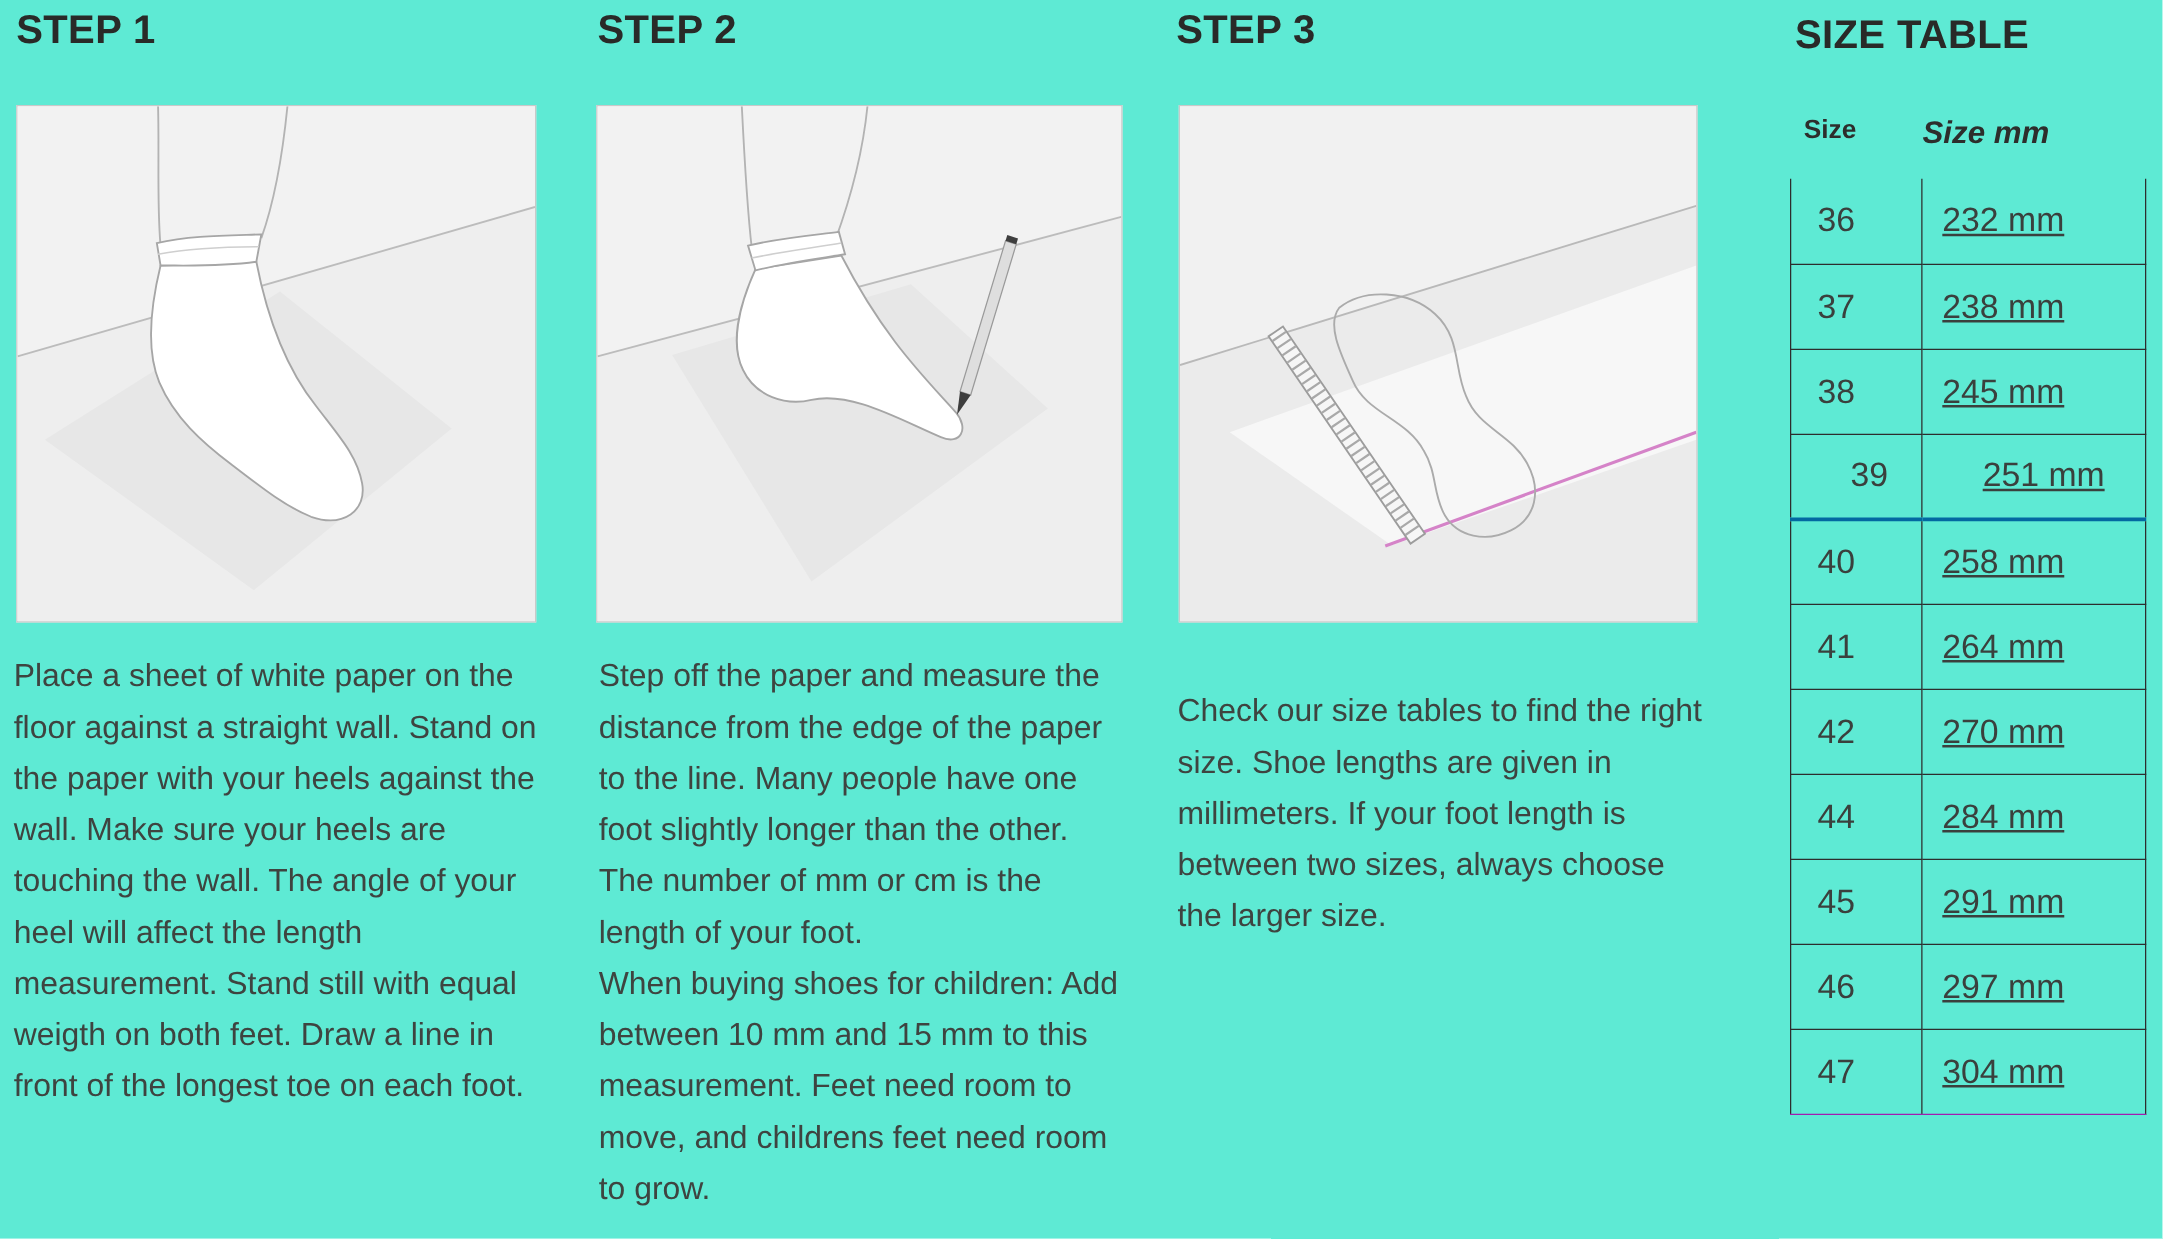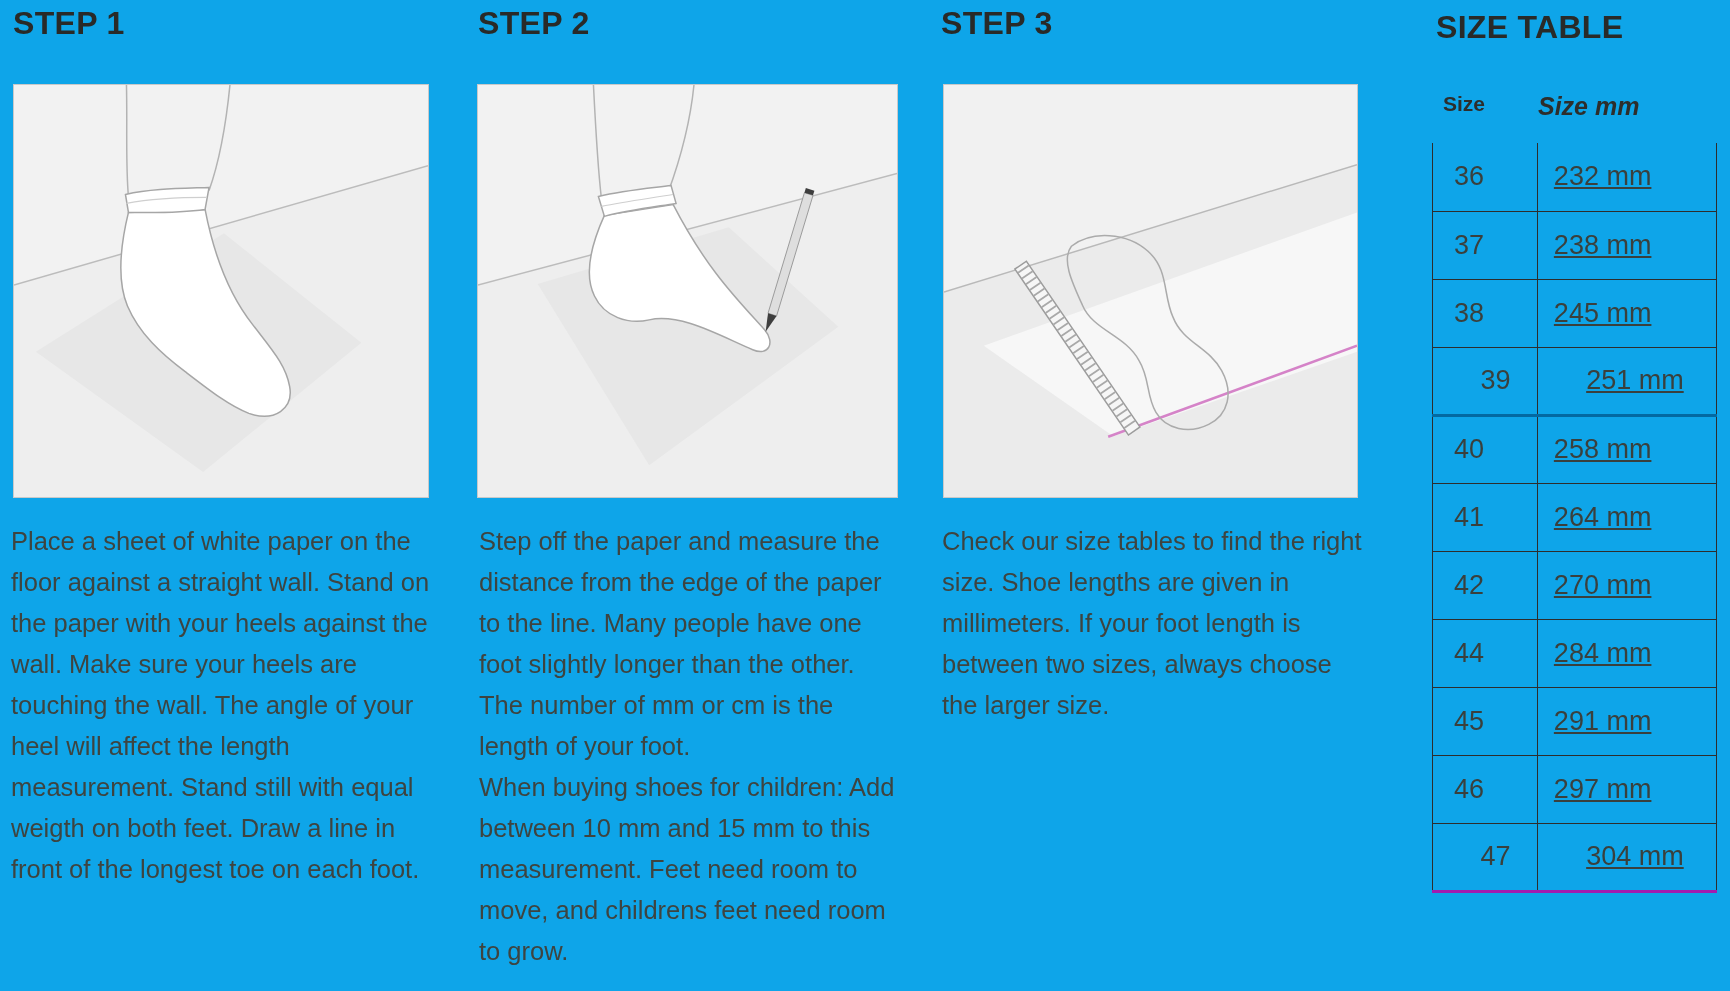--- a/index.html
+++ b/index.html
@@ -1,17 +1,17 @@
 <!DOCTYPE html>
 <html><head>
 <meta charset="utf-8">
 <style>
   html,body{margin:0;padding:0;background:#ffffff;}
   #canvas{
-    position:relative;width:1730px;height:991px;background:#0ea5e9;
+    position:relative;width:1730px;height:991px;background:#5eead4;
     font-family:"Liberation Sans", sans-serif;overflow:hidden;
   }
   .step-title{
     position:absolute;top:5px;margin:0;
     font-size:32px;font-weight:700;color:#292a28;letter-spacing:.3px;
   }
   .illus-box{
     position:absolute;top:84px;height:414px;
     border:1px solid #c9c9c9;background:#f2f2f2;box-sizing:border-box;
   }
@@ -23,41 +23,41 @@
   }
   
   #col1 .step-title{left:13px;}
   #col1 .illus-box{left:13px;width:416px;}
   #col1 .step-text{left:11px;width:424px;}
   #col2 .step-title{left:478px;}
   #col2 .illus-box{left:477px;width:421px;}
   #col2 .step-text{left:479px;width:424px;}
   #col3 .step-title{left:941px;}
   #col3 .illus-box{left:943px;width:415px;}
-  #col3 .step-text{left:942px;width:420px;}
+  #col3 .step-text{left:942px;width:420px;margin-top:28px;}
   
   .table-title{position:absolute;top:5px;left:1432px;margin:4px;
     font-size:32px;font-weight:700;color:#292a28;letter-spacing:.3px;}
   .table-head{position:absolute;top:92px;left:1432px;width:285px;height:30px;}
   .table-head .h1{position:absolute;left:11px;top:0;font-size:21px;font-weight:700;color:#2d2e2c;text-align:center;}
   .table-head .h2{position:absolute;left:106px;top:0;font-size:25px;font-weight:700;color:#2d2e2c;font-style:italic;}
   table.size-table{
     position:absolute;left:1432px;top:143px;width:285px;
     border-collapse:collapse;table-layout:fixed;
   }
   table.size-table td{
     border:1.5px solid #2d2d2d;height:68px;
     font-size:27px;color:#3a403d;vertical-align:middle;
     padding:0;box-sizing:border-box;
   }
   table.size-table td.c-size{width:96px;padding-left:21px;}
   table.size-table td.c-mm{width:164px;padding-left:16px;text-decoration:underline;}
   table.size-table tr:first-child td{border-top:none;}
   table.size-table tr.group-end td{border-bottom:3px solid #0369a1;text-align:center;}
-  table.size-table tr:last-child td{border-bottom:3px solid #a21caf;text-align:center;}
+  table.size-table tr:last-child td{border-bottom:1px solid #a21caf;}
 </style>
 </head>
 <body>
 
 <div id="canvas">
 
   <div id="col1">
     <h2 class="step-title">STEP 1</h2>
     <div class="illus-box">
       <svg viewBox="0 0 416 414" preserveAspectRatio="none">

